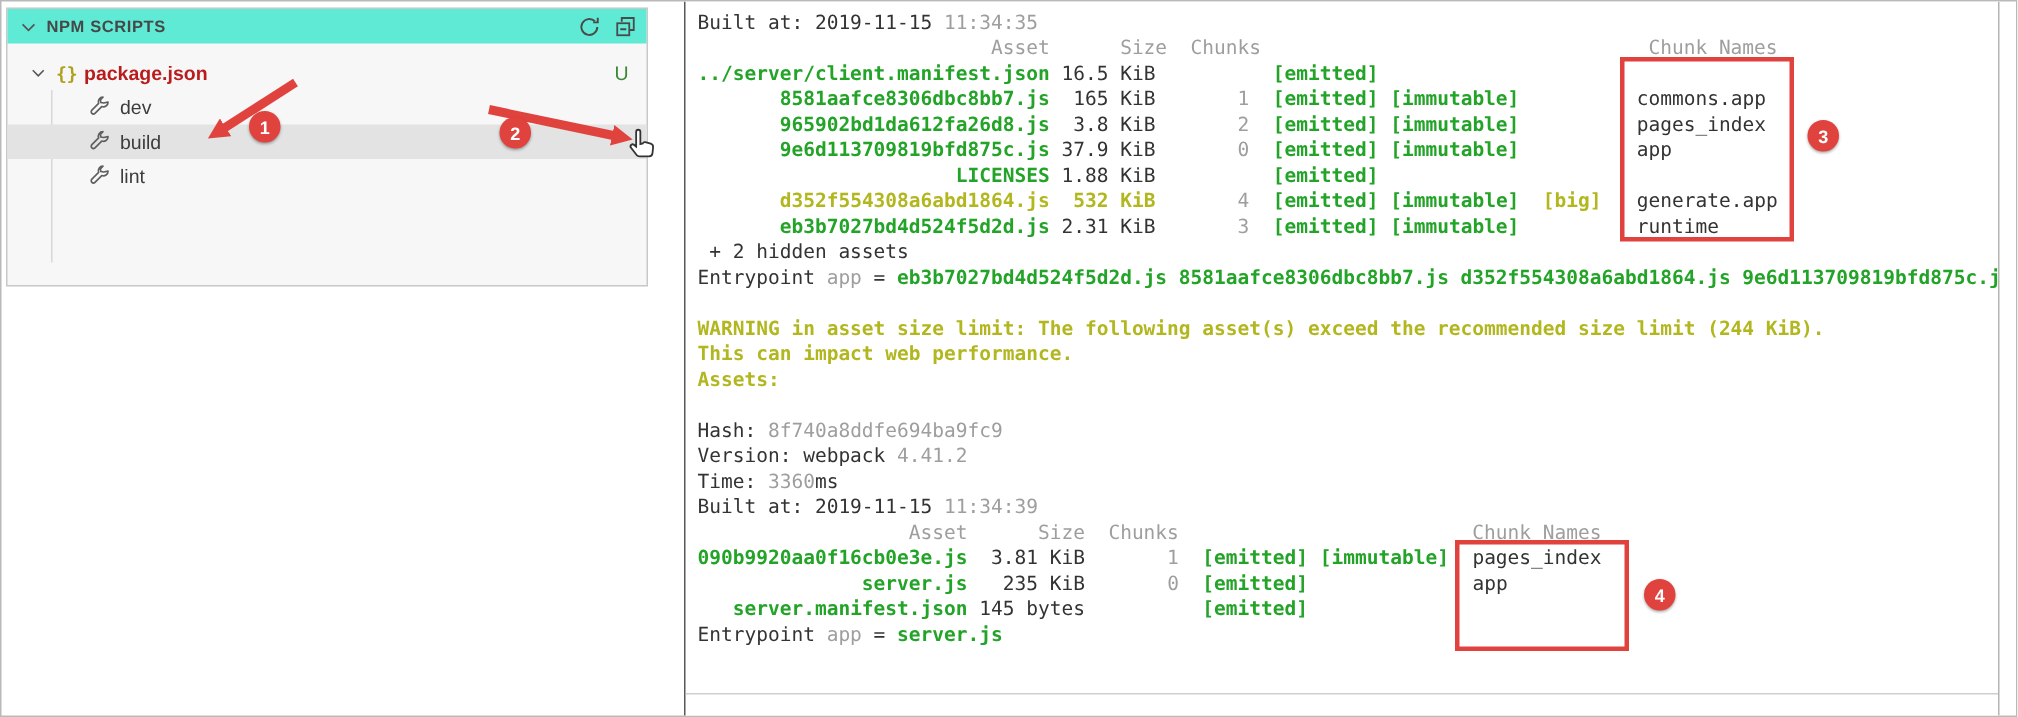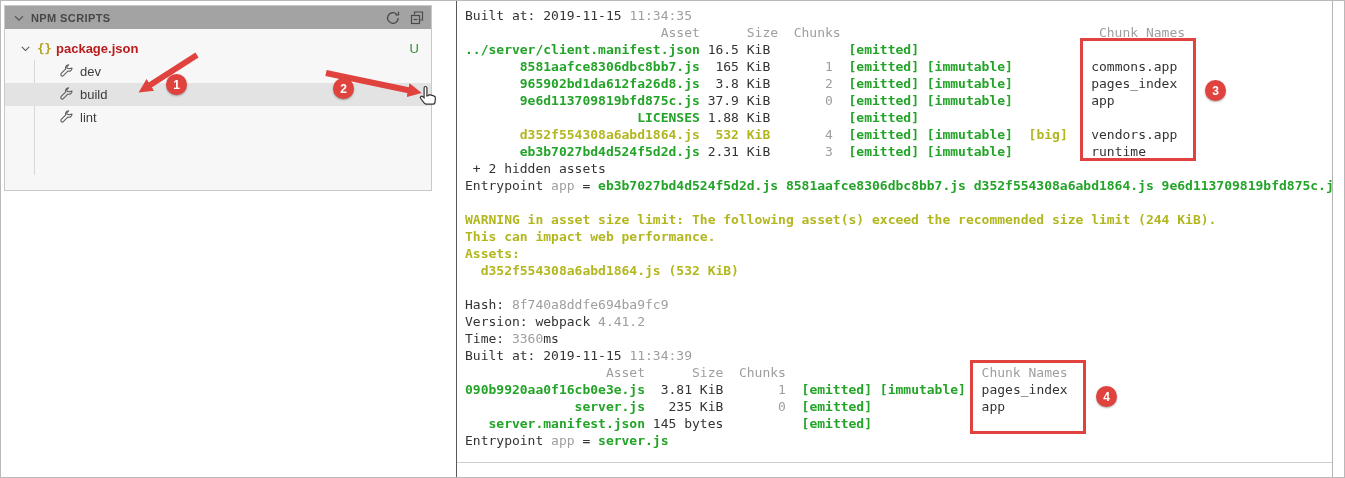--- a/index.html
+++ b/index.html
@@ -3,21 +3,21 @@
 <meta charset="utf-8">
 <style>
   html,body{margin:0;padding:0;background:#fff;}
   #app{position:relative;width:1345px;height:478px;box-sizing:border-box;
        border:1px solid #b9b9b9;background:#ffffff;overflow:hidden;
        font-family:"Liberation Sans",sans-serif;}
 
   
   .panel{position:absolute;left:3px;top:4px;width:428px;height:186px;
          border:1px solid #c8c8c8;background:#f7f7f7;box-sizing:border-box;}
-  .panel-header{position:absolute;left:0;top:0;right:0;height:23px;background:#a3a3a3;
+  .panel-header{position:absolute;left:0;top:0;right:0;height:23px;background:#5eead4;
                 display:flex;align-items:center;padding-left:7px;box-sizing:border-box;justify-content:space-between;}
   .panel-title{font-size:11px;font-weight:bold;color:#474747;letter-spacing:.4px;margin-left:5px;flex:1;}
   .hdr-btn{background:none;border:none;padding:0;width:20px;height:20px;display:flex;
            align-items:center;justify-content:center;cursor:pointer;margin-right:4px;}
   .tree{position:absolute;left:0;top:31px;right:0;}
   .row{height:23px;display:flex;align-items:center;font-size:13px;color:#3c3c3c;cursor:pointer;}
   .row.selected{background:#e3e3e3;}
   .pkg-chevron{margin-left:14px;flex:0 0 auto;}
   .braces{margin-left:4px;width:17px;text-align:center;font-family:"DejaVu Sans Mono",monospace;
           font-weight:bold;font-size:12px;color:#b0a01e;}
@@ -118,29 +118,28 @@
 
   <div class="terminal">
     <div id="term-text">
         <div class="tl"><span class="fg">Built at: 2019-11-15 </span><span class="dim">11:34:35</span></div>
         <div class="tl"><span class="dim">                         Asset      Size  Chunks                                 Chunk Names</span></div>
         <div class="tl"><span class="g">../server/client.manifest.json</span><span class="fg"> 16.5 KiB          </span><span class="g">[emitted]</span></div>
         <div class="tl"><span class="fg">       </span><span class="g">8581aafce8306dbc8bb7.js</span><span class="fg">  165 KiB       </span><span class="dim">1</span><span class="fg">  </span><span class="g">[emitted] [immutable]</span><span class="fg">          commons.app</span></div>
         <div class="tl"><span class="fg">       </span><span class="g">965902bd1da612fa26d8.js</span><span class="fg">  3.8 KiB       </span><span class="dim">2</span><span class="fg">  </span><span class="g">[emitted] [immutable]</span><span class="fg">          pages_index</span></div>
         <div class="tl"><span class="fg">       </span><span class="g">9e6d113709819bfd875c.js</span><span class="fg"> 37.9 KiB       </span><span class="dim">0</span><span class="fg">  </span><span class="g">[emitted] [immutable]</span><span class="fg">          app</span></div>
         <div class="tl"><span class="fg">                      </span><span class="g">LICENSES</span><span class="fg"> 1.88 KiB          </span><span class="g">[emitted]</span></div>
-        <div class="tl"><span class="fg">       </span><span class="y">d352f554308a6abd1864.js</span><span class="fg">  </span><span class="y">532 KiB</span><span class="fg">       </span><span class="dim">4</span><span class="fg">  </span><span class="g">[emitted] [immutable]</span><span class="fg">  </span><span class="y">[big]</span><span class="fg">   vendors.app</span></div>
+        <div class="tl"><span class="fg">       </span><span class="y">d352f554308a6abd1864.js</span><span class="fg">  </span><span class="y">532 KiB</span><span class="fg">       </span><span class="dim">4</span><span class="fg">  </span><span class="g">[emitted] [immutable]</span><span class="fg">  </span><span class="y">[big]</span><span class="fg">   generate.app</span></div>
         <div class="tl"><span class="fg">       </span><span class="g">eb3b7027bd4d524f5d2d.js</span><span class="fg"> 2.31 KiB       </span><span class="dim">3</span><span class="fg">  </span><span class="g">[emitted] [immutable]</span><span class="fg">          runtime</span></div>
         <div class="tl"><span class="fg"> + 2 hidden assets</span></div>
         <div class="tl"><span class="fg">Entrypoint </span><span class="dim">app</span><span class="fg"> = </span><span class="g">eb3b7027bd4d524f5d2d.js 8581aafce8306dbc8bb7.js d352f554308a6abd1864.js 9e6d113709819bfd875c.js</span></div>
         <div class="tl"></div>
         <div class="tl"><span class="y">WARNING in asset size limit: The following asset(s) exceed the recommended size limit (244 KiB).</span></div>
         <div class="tl"><span class="y">This can impact web performance.</span></div>
         <div class="tl"><span class="y">Assets:</span></div>
-        <div class="tl"><span class="y">  d352f554308a6abd1864.js (532 KiB)</span></div>
         <div class="tl"></div>
         <div class="tl"><span class="fg">Hash: </span><span class="dim">8f740a8ddfe694ba9fc9</span></div>
         <div class="tl"><span class="fg">Version: webpack </span><span class="dim">4.41.2</span></div>
         <div class="tl"><span class="fg">Time: </span><span class="dim">3360</span><span class="fg">ms</span></div>
         <div class="tl"><span class="fg">Built at: 2019-11-15 </span><span class="dim">11:34:39</span></div>
         <div class="tl"><span class="dim">                  Asset      Size  Chunks                         Chunk Names</span></div>
         <div class="tl"><span class="g">090b9920aa0f16cb0e3e.js</span><span class="fg">  3.81 KiB       </span><span class="dim">1</span><span class="fg">  </span><span class="g">[emitted] [immutable]</span><span class="fg">  pages_index</span></div>
         <div class="tl"><span class="fg">              </span><span class="g">server.js</span><span class="fg">   235 KiB       </span><span class="dim">0</span><span class="fg">  </span><span class="g">[emitted]</span><span class="fg">              app</span></div>
         <div class="tl"><span class="fg">   </span><span class="g">server.manifest.json</span><span class="fg"> 145 bytes          </span><span class="g">[emitted]</span></div>
         <div class="tl"><span class="fg">Entrypoint </span><span class="dim">app</span><span class="fg"> = </span><span class="g">server.js</span></div>

